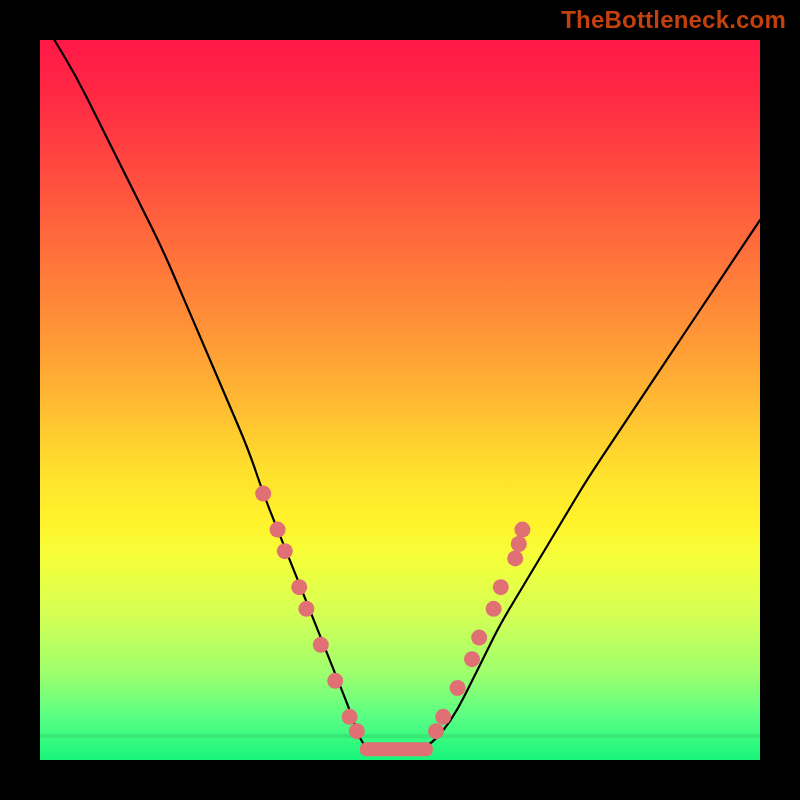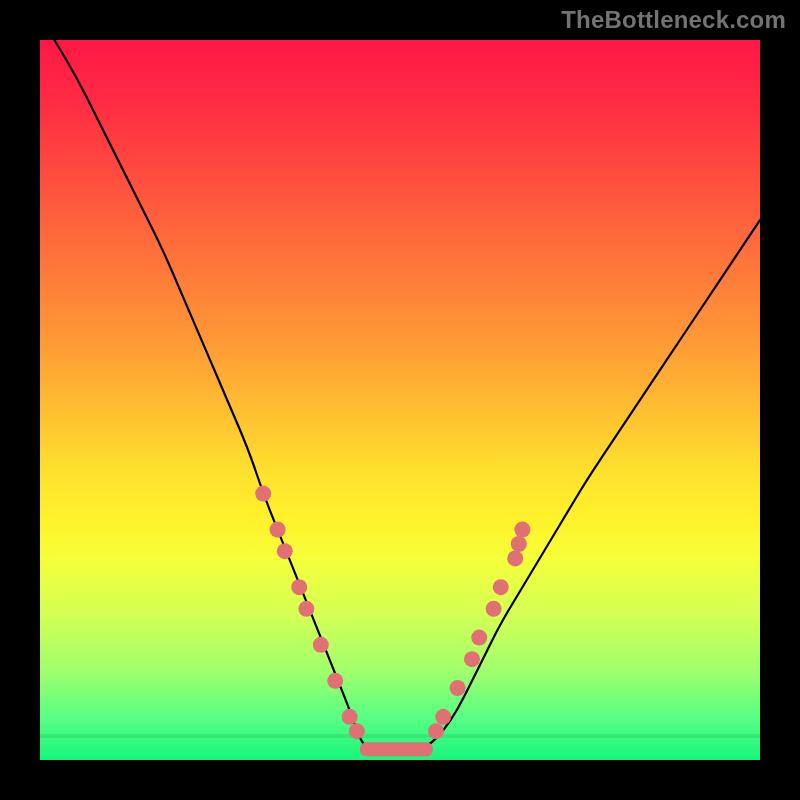--- a/index.html
+++ b/index.html
@@ -18,21 +18,21 @@
     background: #000;
   }
   .watermark {
     position: absolute;
     top: 6px;
     right: 14px;
     left: 0;
     text-align: right;
     font-size: 24px;
     font-weight: 600;
-    color: #737373;
+    color: #c2410c;
     letter-spacing: 0.2px;
     z-index: 10;
     pointer-events: none;
   }
   .plot {
     position: absolute;
     left: 40px;
     top: 40px;
     width: 720px;
     height: 720px;

